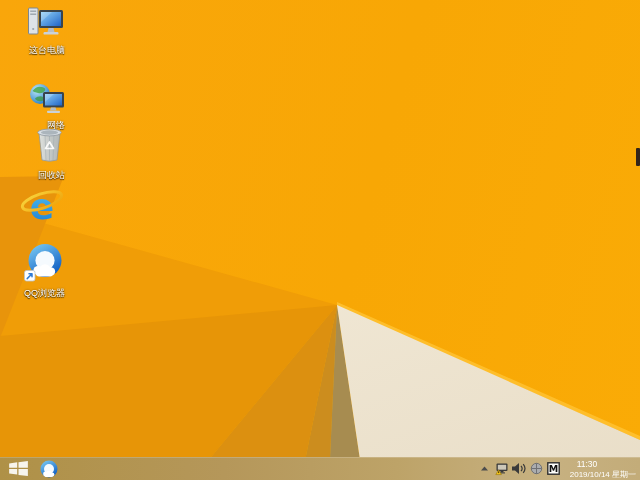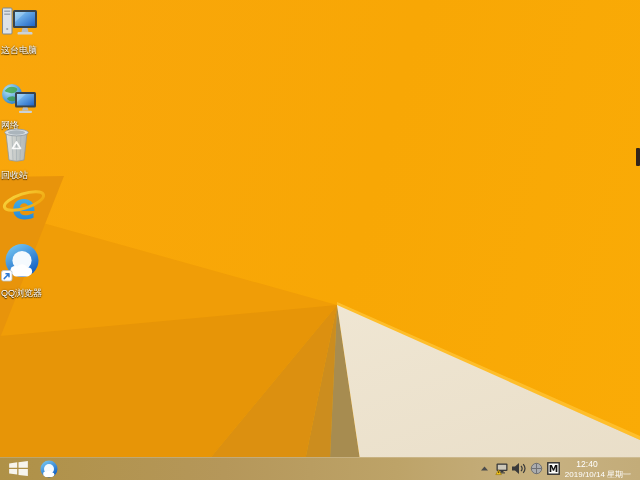--- a/index.html
+++ b/index.html
@@ -15,40 +15,40 @@
   .f-left1{background:#F09D07;clip-path:polygon(0px 211px,337px 305px,0px 480px);}
   .f-left2{background:#E79507;clip-path:polygon(0px 336px,337px 305px,192px 480px,0px 480px);}
   .f-left3{background:#DC9010;clip-path:polygon(337px 305px,192px 480px,301px 480px);}
   .f-left4{background:#CC8D1E;clip-path:polygon(337px 305px,301px 480px,329px 480px);}
   .f-topleft{background:#E8940B;clip-path:polygon(0px 177px,64px 176px,0px 338px);}
   .f-khaki{background:#A78C50;clip-path:polygon(337px 305px,329px 480px,363px 480px);}
   .f-cream{background:linear-gradient(160deg,#F4ECDC 0%,#F0E7D4 55%,#E9DEC8 100%);
            clip-path:polygon(337px 305px,640px 440px,640px 480px,363px 480px);}
   .f-edge{background:#FFC233;opacity:.85;clip-path:polygon(337px 302px,640px 436px,640px 440px,337px 306px);}
   
-  .dicon{position:absolute;left:1px;width:64px;text-align:left;cursor:default;}
+  .dicon{position:absolute;left:1px;width:64px;text-align:right;cursor:default;}
   .dimg{display:inline-block;line-height:0;}
   .dlabel{
     margin-top:2px;font-size:9px;line-height:1.2;color:#fff;
     text-shadow:0 1px 1px rgba(0,0,0,.75),0 0 2px rgba(0,0,0,.55);
     word-wrap:break-word;
   }
   
   #taskbar{
     position:absolute;left:0;bottom:0;width:640px;height:23px;
     background:linear-gradient(90deg,#AF9147 0%,#B5975A 35%,#BDA368 62%,#C7B181 85%,#C3AC79 100%);
     box-shadow:inset 0 1px 0 rgba(255,255,255,.18);
   }
   .startbtn{position:absolute;left:5px;top:3px;width:26px;height:17px;display:flex;align-items:center;justify-content:center;}
   .tb-qq{position:absolute;left:38px;top:1px;width:22px;height:21px;display:flex;align-items:center;justify-content:center;}
   .tray{position:absolute;top:0;right:0;height:23px;}
   .tray-ic{position:absolute;top:5px;line-height:0;}
   .clock{position:absolute;right:4px;top:2px;width:76px;color:#fff;line-height:1.25;}
   .clock .time{font-size:8.5px;text-align:center;padding-right:22px;}
-  .clock .date{font-size:8px;text-align:center;white-space:nowrap;}
+  .clock .date{font-size:8px;text-align:right;white-space:nowrap;}
   
   #cursor{position:absolute;left:636px;top:148px;width:4px;height:18px;background:#33251A;border-radius:1px;}
 </style>
 </head>
 <body>
 
 <div id="wallpaper">
   <div class="facet f-base"></div>
   <div class="facet f-left1"></div>
   <div class="facet f-left2"></div>
@@ -241,17 +241,17 @@
     </span>
 
     <span class="tray-ic" style="right:80px">
       <svg width="13" height="13" viewBox="0 0 13 13">
         <rect x=".8" y=".8" width="11.4" height="11.4" fill="#FDFDFB" stroke="#2E2E2E" stroke-width="1.4"></rect>
         <text x="6.6" y="10" text-anchor="middle" font-family="DejaVu Sans, sans-serif" font-size="9.5" font-weight="bold" fill="#111">M</text>
       </svg>
     </span>
 
     <div class="clock">
-      <div class="time">12:40</div>
+      <div class="time">11:30</div>
       <div class="date">2019/10/14 星期一</div>
     </div>
   </div>
 </div>
 
 </body></html>

